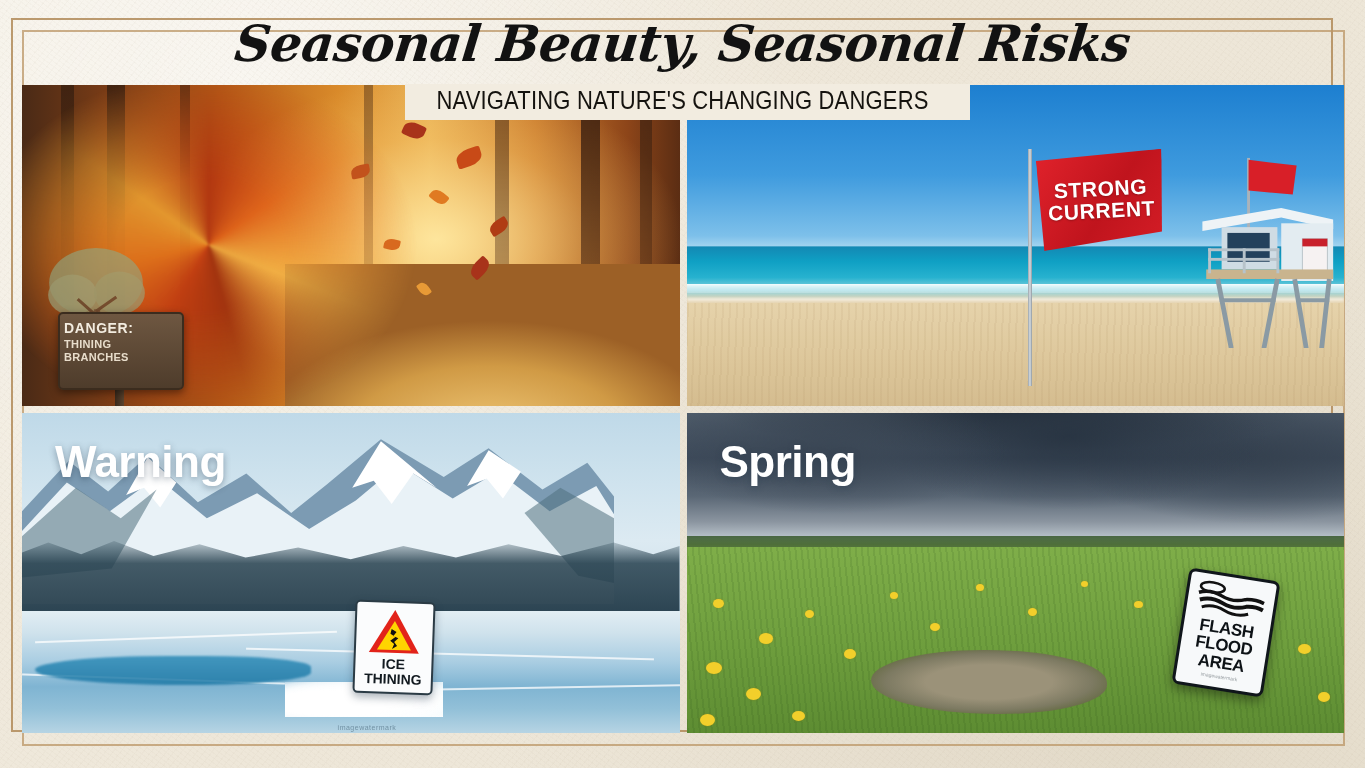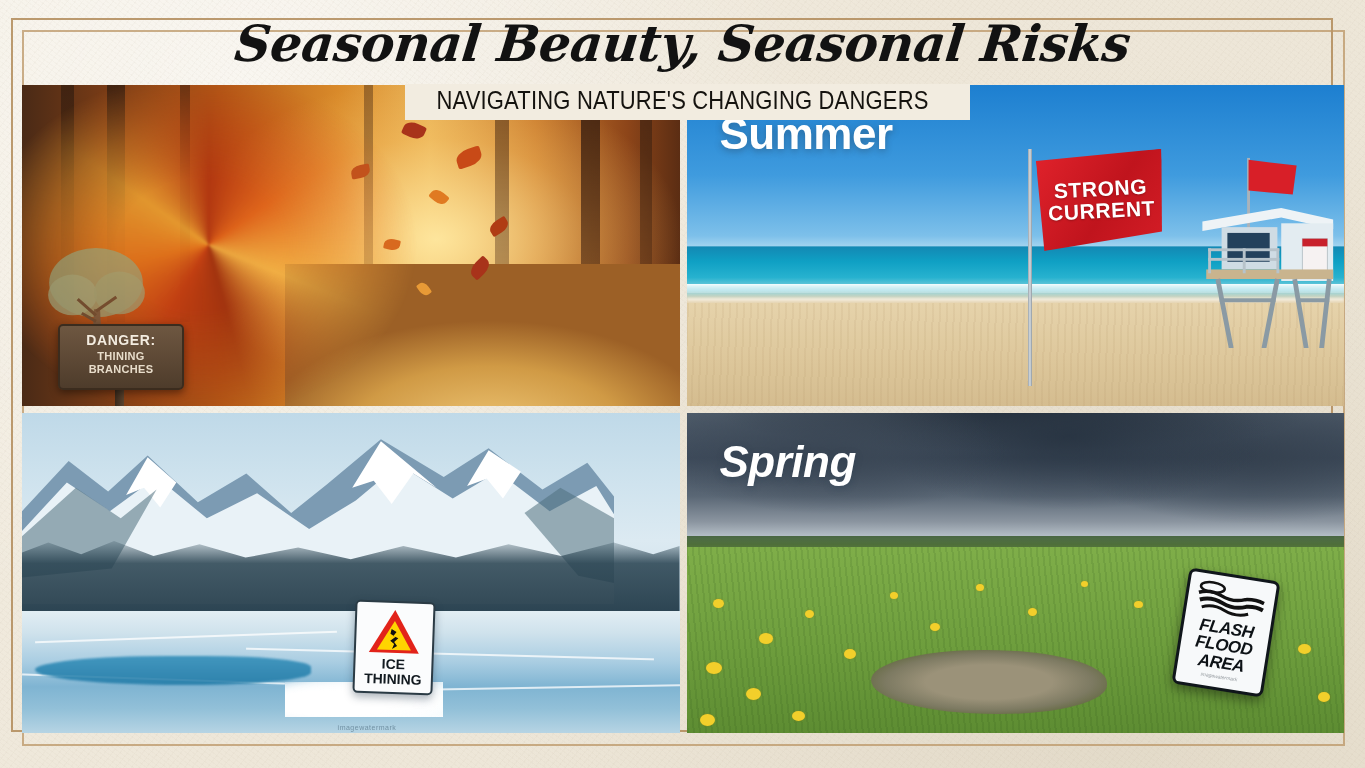--- a/index.html
+++ b/index.html
@@ -69,21 +69,21 @@
     filter:blur(1.2px);
   }
   .flake{ position:absolute; border-radius:55% 12% 55% 12%; }
   .tree-icon{
     position:absolute; left:22px; bottom:52px; width:104px; height:112px; opacity:.72;
   }
   .wood-sign{
     position:absolute; left:36px; bottom:16px; width:126px; z-index:7;
     background:linear-gradient(180deg,#6e5741,#4e3c2b);
     border:2px solid #3b2c1e; border-radius:5px;
-    padding:7px 4px 12px; text-align:center;
+    padding:7px 4px 24px; 
     box-shadow:0 3px 8px rgba(0,0,0,.45);
   }
   .wood-sign .l1{ color:#f3ece0; font-size:14px; font-weight:bold; letter-spacing:.6px; line-height:1.1;}
   .wood-sign .l2{ color:#e8ddcb; font-size:11px; font-weight:bold; letter-spacing:.3px; line-height:1.15; margin-top:2px;}
   .post{ position:absolute; left:93px; bottom:-2px; width:9px; height:44px;
     background:linear-gradient(90deg,#3a2a1c,#5a432e); z-index:6;}
 
   
   .summer{
     background:
@@ -143,21 +143,20 @@
     border-left:17px solid transparent; border-right:17px solid transparent; border-bottom:29px solid #ffd400;}
   .tri .glyph{ position:absolute; left:-7px; top:18px; width:15px; height:22px; z-index:3;}
   .ice-sign .t1{ font-size:14px; font-weight:bold; color:#121a20; line-height:1.05;}
   .ice-sign .t2{ font-size:14px; font-weight:bold; color:#121a20; line-height:1.05;}
   .ice-watermark{ position:absolute; left:48%; bottom:2px; font-size:7px; color:rgba(30,60,80,.45); letter-spacing:.5px;}
 
   
   .spring{
     background:
       linear-gradient(180deg,#4d5a68 0%,#3d4a5a 14%,#5a6775 26%,#8b95a0 34%,#b9c3cb 39%,#6f8c52 41%,#5f8440 46%,#76a04a 56%,#8cb64e 70%,#7ba844 86%,#5f8c36 100%);
-    font-style: italic;
   }
   .stormcloud{ position:absolute; left:0; right:0; top:0; height:40%;
     background:
       radial-gradient(ellipse 38% 70% at 22% 30%, rgba(58,70,84,.95), transparent 70%),
       radial-gradient(ellipse 42% 80% at 58% 18%, rgba(40,52,66,.95), transparent 72%),
       radial-gradient(ellipse 40% 75% at 86% 34%, rgba(52,64,78,.92), transparent 70%),
       radial-gradient(ellipse 60% 40% at 50% 0%, rgba(34,44,56,.9), transparent 75%);}
   .horizon{ position:absolute; left:0; right:0; top:38.5%; height:5%;
     background:linear-gradient(180deg,rgba(60,92,50,.9),rgba(86,120,58,.8));
     filter:blur(.6px);}
@@ -239,21 +238,20 @@
       <div class="l1">DANGER:</div>
       <div class="l2">THINING BRANCHES</div>
     </div>
   </div>
 
   <div class="cell summer">
     <div class="surf"></div>
     <div class="surf2"></div>
     <div class="sand"></div>
 
-    <div class="season-label">Summer</div>
 
     <div class="flagpole"></div>
     <div class="redflag">
       <span>STRONG</span>
       <span>CURRENT</span>
     </div>
 
     <svg class="tower" viewBox="0 0 152 200">
       <line x1="62" y1="2" x2="62" y2="86" stroke="#aab3ba" stroke-width="3"></line>
       <path d="M62 4 L112 10 L108 40 L62 36 Z" fill="#d81f28"></path>
@@ -287,20 +285,21 @@
     <div class="pineband"></div>
     <div class="icefield">
       <div class="crack" style="left:2%; top:20%; width:46%; transform:rotate(-2deg);"></div>
       <div class="crack" style="left:34%; top:34%; width:62%; transform:rotate(1.5deg);"></div>
       <div class="crack" style="left:0%; top:55%; width:40%; transform:rotate(2deg);"></div>
       <div class="crack" style="left:52%; top:62%; width:48%; transform:rotate(-1deg);"></div>
     </div>
     <div class="openwater"></div>
     <div class="icechunks"></div>
 
+    <div class="season-label">Warning</div>
 
     <div class="ice-sign">
       <div class="tri">
         <svg class="glyph" viewBox="0 0 15 22">
           <path d="M4 1 L9 4 L6 8 L11 10 L7 14 L10 18 L5 21 L7 16 L3 13 L8 9 L3 6 Z" fill="#111"></path>
         </svg>
       </div>
       <div class="t1">ICE</div>
       <div class="t2">THINING</div>
     </div>

